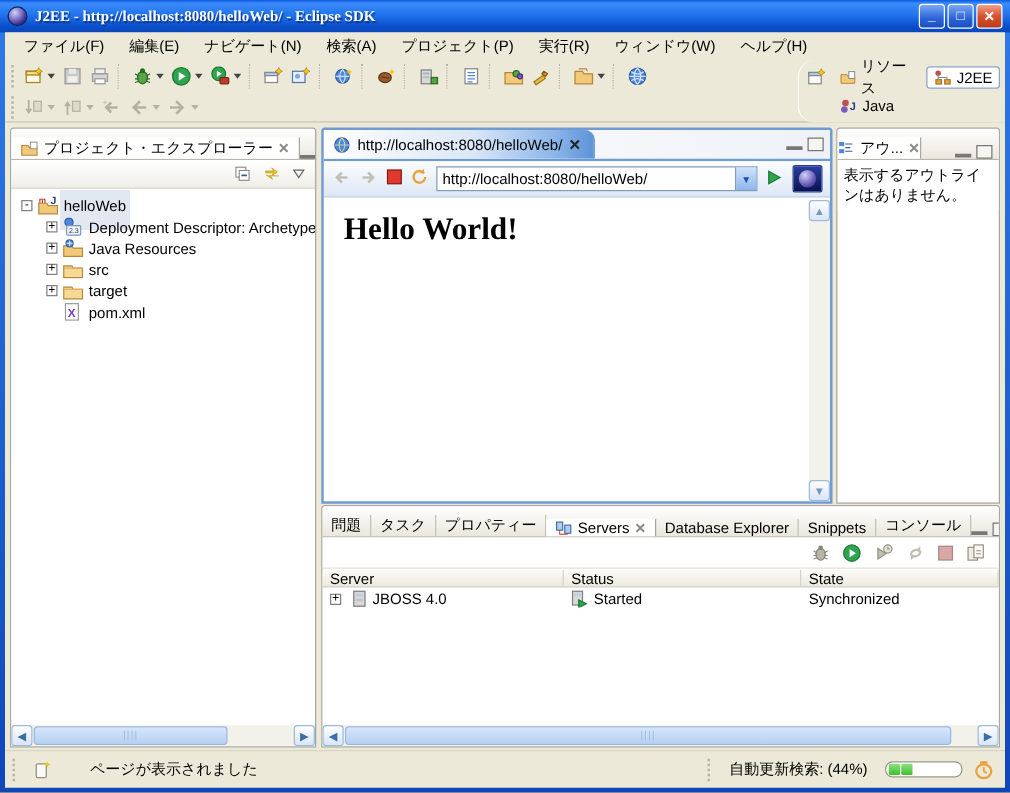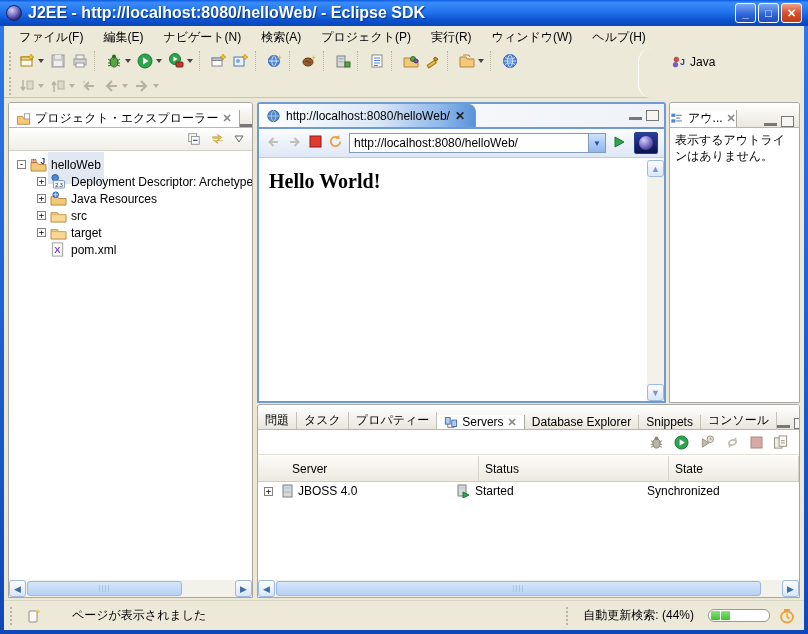--- a/index.html
+++ b/index.html
@@ -7,22 +7,22 @@
   .win { position:relative; width:808px; height:634px;
          background:linear-gradient(#2E7BE8,#0F47B8); overflow:hidden;
          font-size:12px; color:#000; }
   
   .titlebar { position:absolute; left:0; top:0; width:808px; height:26px;
     background:linear-gradient(180deg,#0b59e2 0%,#3a8bf8 10%,#2274ee 45%,#0b50cc 80%,#0a47b8 100%);
     display:flex; align-items:center; padding:0 6px; }
   .app-icon { width:16px; height:16px; border-radius:50%;
     background:radial-gradient(circle at 35% 30%, #cfd6ee 0%, #8a7fd0 35%, #3a2f86 70%, #141245 100%);
     border:1px solid #0a2a66; flex:0 0 auto; }
-  .tb-title { color:#fff; font-weight:bold; font-size:16px; margin-left:6px; flex:1;
-    text-shadow:1px 1px 1px #0a3380; white-space:nowrap; overflow:hidden; }
+  .tb-title { color:#fff; font-weight:bold; font-size:12px; margin-left:6px; flex:1;
+    text-shadow:1px 1px 1px #0a3380; white-space:nowrap; overflow:hidden;font-family:Liberation Serif, serif; }
   .winbtns { display:flex; gap:2px; }
   .winbtn { width:21px; height:20px; border-radius:3px; border:1px solid #fff;
     color:#fff; font-size:11px; font-weight:bold; display:flex; align-items:center;
     justify-content:center; background:linear-gradient(#7aa8f4,#2b63d8 60%,#1c4fc0); }
   .winbtn.close { background:linear-gradient(#f0a088,#d8512c 50%,#c03a18); }
   
   .client { position:absolute; left:4px; top:26px; width:800px; height:604px; background:#ECE9D8; }
   
   .menubar { position:absolute; left:0; top:0; width:800px; height:22px;
     display:flex; align-items:center; padding-left:6px; gap:2px; background:#ECE9D8; }
@@ -92,29 +92,29 @@
   .nav-arrow svg { width:16px; height:16px; }
   .addr { flex:1; height:20px; border:1px solid #7F9DB9; background:#fff; display:flex; align-items:center; }
   .addr input { flex:1; border:none; outline:none; font:12px "Liberation Sans",sans-serif; padding:0 4px; background:transparent; }
   .combo-btn { width:17px; height:18px; background:linear-gradient(#cde3fc,#8fb6ec); border-left:1px solid #7F9DB9;
     display:flex; align-items:center; justify-content:center; color:#1c4faa; font-size:8px; }
   .eclipse-btn { width:24px; height:22px; border:1px solid #26408c; border-radius:2px;
     background:linear-gradient(#2a3f9e,#0a1250); display:flex; align-items:center; justify-content:center; }
   .eclipse-btn .sphere { width:14px; height:14px; border-radius:50%;
     background:radial-gradient(circle at 35% 30%, #cfd6ee 0%, #8a7fd0 40%, #4a3f96 75%, #241a65 100%); }
   .browser-content { position:absolute; top:56px; bottom:0; left:0; right:0; background:#fff; }
-  .hello { font-family:"Liberation Serif", serif; font-weight:bold; font-size:20px; margin:10px 0 0 10px; }
+  .hello { font-family:"Liberation Serif", serif; font-weight:bold; font-size:25px; margin:10px 0 0 16px; }
   
   .outline-body { padding:4px 5px; line-height:1.35; background:#fff; }
   
   .bp-toolbar { height:25px; background:#fff; display:flex; align-items:center; justify-content:flex-end;
     gap:10px; padding-right:10px; border-bottom:1px solid #e4e2d8; }
   .srv-table { position:absolute; top:51px; left:0; right:0; bottom:17px; background:#fff; }
-  .srv-head { display:flex; height:26px; background:linear-gradient(#fcfbf7,#eceadf);
-    border-bottom:1px solid #cfcdc1;padding-left:28px; }
+  .srv-head { display:flex; height:14px; background:linear-gradient(#fcfbf7,#eceadf);
+    border-bottom:1px solid #cfcdc1; }
   .srv-hcell { display:flex; align-items:center; padding-left:6px; border-right:1px solid #d6d4c8; }
   .srv-row { display:flex; height:18px; align-items:center; }
   .srv-cell { display:flex; align-items:center; gap:5px; padding-left:6px; }
   .c1 { width:193px; } .c2 { width:190px;align-items:center; } .c3 { flex:1; }
   
   .statusbar { position:absolute; left:0; top:574px; width:800px; height:30px; background:#ECE9D8;
     border-top:1px solid #d8d5c4; display:flex; align-items:center; }
   .progress { width:62px; height:13px; border:1px solid #9a9a8e; border-radius:6px; background:#fff;
     display:flex; align-items:center; gap:1px; padding:1px 2px; }
   .pseg { width:9px; height:9px; background:linear-gradient(#8ee07e,#3cc22c); border-radius:1px; }
@@ -303,20 +303,45 @@
           <span class="caret dis"></span>
         <div class="tbbtn">
           <svg viewBox="0 0 16 16">
               <path d="M2 8h9M7 3l5 5-5 5" stroke="#b6b2a2" fill="none" stroke-width="2"></path>
             </svg>
         </div>
           <span class="caret dis"></span>
       </div>
 
       <div class="persp">
+        <div class="persp-row">
+          <div class="tbbtn">
+            <svg viewBox="0 0 16 16">
+                <rect x="2" y="4" width="10" height="9" fill="#fefefe" stroke="#888"></rect>
+                <rect x="2" y="4" width="10" height="2.5" fill="#aecdf0" stroke="#888"></rect>
+                <path d="M12 1l1 2 2 1-2 1-1 2-1-2-2-1 2-1z" fill="#f5c518" stroke="#a07c10" stroke-width="0.5"></path>
+              </svg>
+          </div>
+          <div class="persp-btn">
+            <svg width="14" height="14" viewBox="0 0 16 16">
+                <path d="M1 5h6l1 2h7v7H1z" fill="#F2C879" stroke="#b8863a"></path>
+                <rect x="9" y="2" width="6" height="7" fill="#fff" stroke="#888"></rect>
+              </svg>
+            <span>リソース</span>
+          </div>
+          <div class="persp-btn active">
+            <svg width="14" height="14" viewBox="0 0 16 16">
+                <circle cx="4" cy="4" r="2.5" fill="#c0504d"></circle>
+                <rect x="2" y="10" width="5" height="4" fill="#e8a33d" stroke="#a07020"></rect>
+                <rect x="10" y="10" width="5" height="4" fill="#e8a33d" stroke="#a07020"></rect>
+                <path d="M4 6v4M4 8h8v2" stroke="#888" fill="none"></path>
+              </svg>
+            <span>J2EE</span>
+          </div>
+        </div>
         <div class="persp-row" style="padding-left:24px;">
           <div class="persp-btn">
             <svg width="14" height="14" viewBox="0 0 16 16">
                 <circle cx="5" cy="5" r="3" fill="#c0504d"></circle>
                 <circle cx="4" cy="11" r="3" fill="#7a5bbf"></circle>
                 <text x="9" y="11" font-size="10" font-weight="bold" fill="#1a3f8a">J</text>
               </svg>
             <span>Java</span>
           </div>
         </div>

